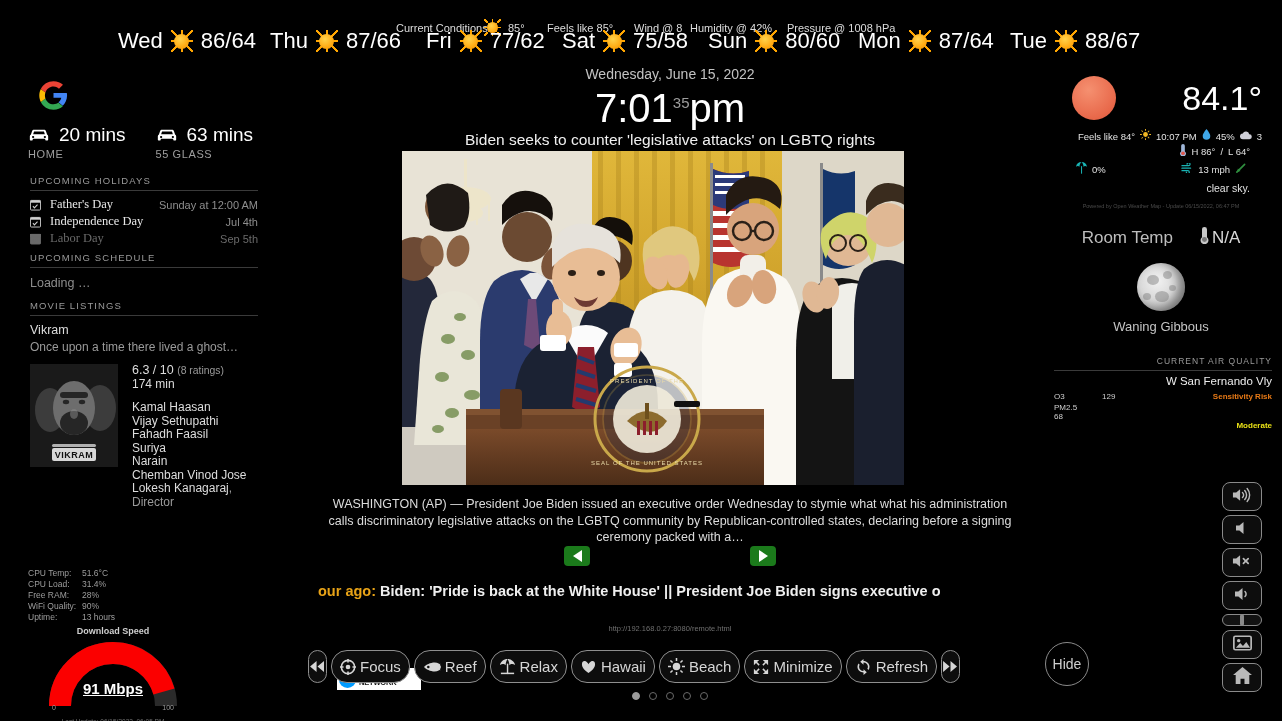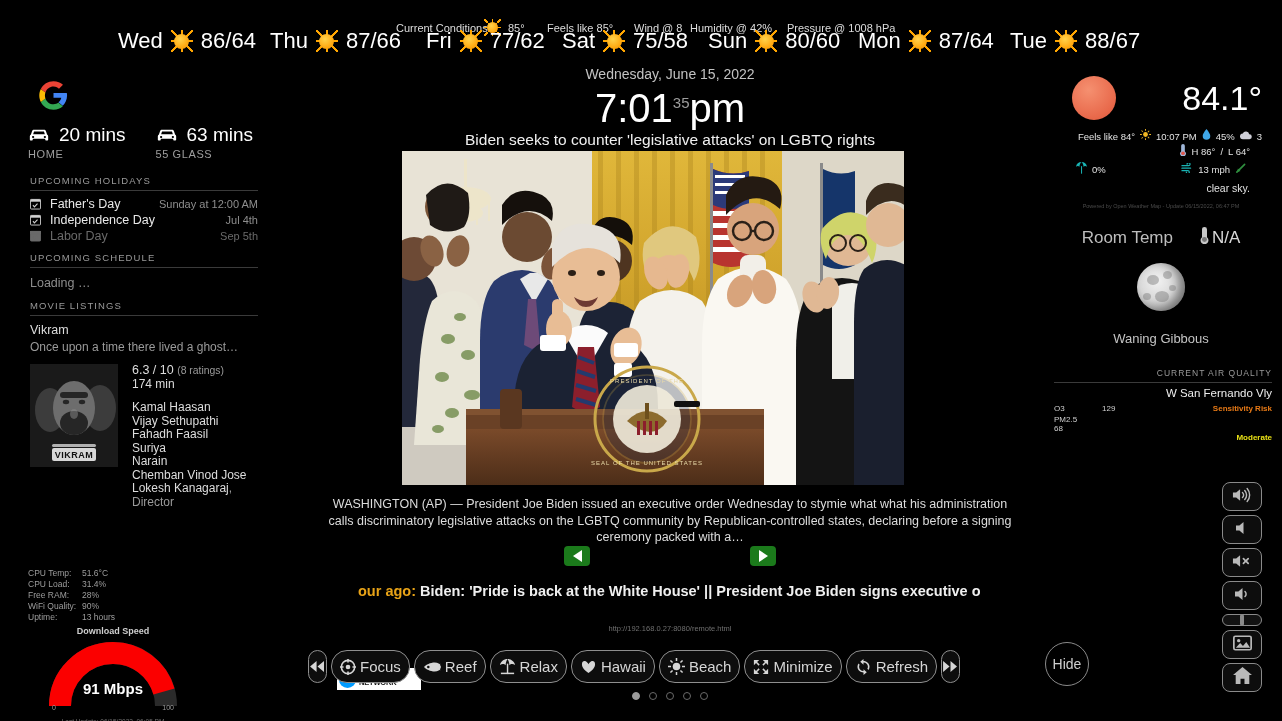--- a/index.html
+++ b/index.html
@@ -51,21 +51,21 @@
   .commute .label { font-size:11px; color:#9e9e9e; letter-spacing:0.6px; margin-top:2px; }
   .car-icon { width:22px; height:13px; position:relative; display:inline-block; }
   .car-icon svg { display:block; }
 
   .sec-head { font-size:9.5px; letter-spacing:1.1px; color:#9a9a9a; }
   .sec-rule { height:1px; background:#3a3a3a; margin-top:4px; }
   .sec { position:absolute; left:30px; width:228px; }
 
   .hol-row { display:flex; align-items:center; font-size:12.5px; padding:1px 0; }
   .hol-row .cal { width:11px; height:12px; margin-right:9px; flex:0 0 auto; }
-  .hol-row .hname { flex:1; white-space:nowrap; }
+  .hol-row .hname { flex:1; white-space:nowrap;font-family:Liberation Serif, serif; }
   .hol-row .hdate { color:#8e8e8e; font-size:11px; white-space:nowrap; }
   .hol-row.dim .hname, .hol-row.dim .hdate { color:#6a6a6a; }
   .hol-row.dim .cal path, .hol-row.dim .cal rect { stroke:#6a6a6a; fill:#6a6a6a; }
 
   .loading { font-size:12.5px; color:#8d8d8d; margin-top:8px; }
 
   .movie-title { font-size:12.5px; color:#ddd; margin-top:7px; }
   .movie-tag { font-size:12px; color:#9a9a9a; margin-top:3px; }
   .movie-body { display:flex; gap:14px; margin-top:10px; }
   .poster { width:88px; height:103px; flex:0 0 auto; position:relative; overflow:hidden;
@@ -77,21 +77,21 @@
   .cast .dir { color:#9a9a9a; }
 
   
   #sys-stats { position:absolute; left:28px; top:506px; width:170px; }
   .stat-row { display:flex; font-size:8.5px; color:#9d9d9d; line-height:11px; }
   .stat-row .k { width:54px; }
   .stat-row .v { }
   .dl-title { text-align:center; font-size:9px; font-weight:bold; color:#cfcfcf; margin-top:3px; }
   .gauge-wrap { position:relative; width:130px; height:72px; margin:4px auto 0; }
   .gauge-txt { position:absolute; left:0; right:0; top:40px; text-align:center;
-               font-size:15px; font-weight:bold; color:#fff; }
+               font-size:15px; font-weight:bold; color:#fff;text-decoration:underline; }
   .gauge-min { position:absolute; left:4px; top:64px; font-size:7px; color:#9a9a9a; }
   .gauge-max { position:absolute; right:4px; top:64px; font-size:7px; color:#9a9a9a; }
   .last-upd { text-align:center; font-size:6.5px; color:#6d6d6d; margin-top:6px; }
 
   
   #center-panel { position:absolute; left:300px; top:62px; width:740px; height:659px; }
   .c-date { text-align:center; font-size:14px; color:#c2c2c2; padding-top:4px; }
   .c-time { text-align:center; font-size:40px; color:#fff; line-height:42px; font-weight:300; }
   .c-time sup { font-size:15px; color:#9d9d9d; vertical-align:super; }
   .c-headline { text-align:center; font-size:15.5px; color:#f0f0f0; margin-top:2px; }
@@ -106,21 +106,21 @@
              justify-content:center; gap:160px; }
   .navbtn { width:26px; height:20px; border-radius:4px; background:#1b7a1b;
             display:flex; align-items:center; justify-content:center; }
   .navbtn .tri-l { width:0;height:0;border-top:6px solid transparent;border-bottom:6px solid transparent;
                    border-right:9px solid #fff; }
   .navbtn .tri-r { width:0;height:0;border-top:6px solid transparent;border-bottom:6px solid transparent;
                    border-left:9px solid #fff; }
 
   .ticker { position:absolute; left:18px; top:521px; width:710px; height:22px; overflow:hidden;
             white-space:nowrap; font-size:14.5px; font-weight:bold; }
-  .ticker .ago { color:#e8a317;margin-left:40px; }
+  .ticker .ago { color:#e8a317; }
   .ticker .t1 { color:#efefef; }
   .ticker .sep { color:#efefef; }
   .usatoday { position:absolute; left:37px; top:606px; width:84px; height:22px; background:#fff;
               display:flex; align-items:center; }
   .usatoday .dot { width:17px;height:17px;border-radius:50%;background:#009bff; margin:0 3px 0 2px; }
   .usatoday .lbl { font-size:7.5px; font-weight:bold; color:#111; line-height:8.5px; letter-spacing:-0.2px; }
   .url-text { position:absolute; left:0; top:562px; width:740px; text-align:center;
               font-size:7.5px; color:#6f6f6f; }
 
   .toolbar { position:absolute; left:8px; top:588px; width:634px; display:flex; gap:4px; align-items:center; }
@@ -149,21 +149,21 @@
   .wx-det .sky { text-align:right; padding-right:22px; color:#e2e2e2; font-size:10.5px; margin-top:3px; }
   .wx-credit { text-align:center; font-size:5.5px; color:#4b4b4b; margin-top:4px; }
 
   .room-temp { display:flex; align-items:center; justify-content:center; gap:26px;
                font-size:17px; color:#bdbdbd; margin-top:14px; }
   .room-temp .val { display:flex; align-items:center; gap:2px; color:#d8d8d8; }
   .moon { width:48px; height:48px; border-radius:50%; margin:14px auto 0;
           background:radial-gradient(circle at 42% 38%, #f2f2f2 0%, #d8d8d8 45%, #b4b4b4 75%, #8e8e8e 100%);
           position:relative; overflow:hidden; box-shadow:inset -6px -2px 10px rgba(0,0,0,.35); }
   .moon .cr { position:absolute; border-radius:50%; background:rgba(120,120,120,.45); }
-  .moon-name { text-align:center; font-size:13px; color:#c4c4c4; margin-top:20px; }
+  .moon-name { text-align:center; font-size:13px; color:#c4c4c4; margin-top:8px; }
 
   .aq-head { text-align:right; font-size:8.5px; letter-spacing:1px; color:#9a9a9a; margin-top:22px; padding-right:10px; }
   .aq-rule { height:1px; background:#3a3a3a; margin:4px 10px 0 14px; }
   .aq-loc { text-align:right; font-size:11.5px; color:#ededed; padding-right:10px; margin-top:4px; }
   .aq-row { display:flex; font-size:8px; margin-top:5px; padding:0 10px 0 14px; }
   .aq-row .p { width:48px; color:#cfcfcf; }
   .aq-row .n { width:60px; color:#cfcfcf; }
   .aq-row .s { flex:1; text-align:right; font-weight:bold; }
 
   .side-btns { position:absolute; left:178px; top:420px; width:48px;

